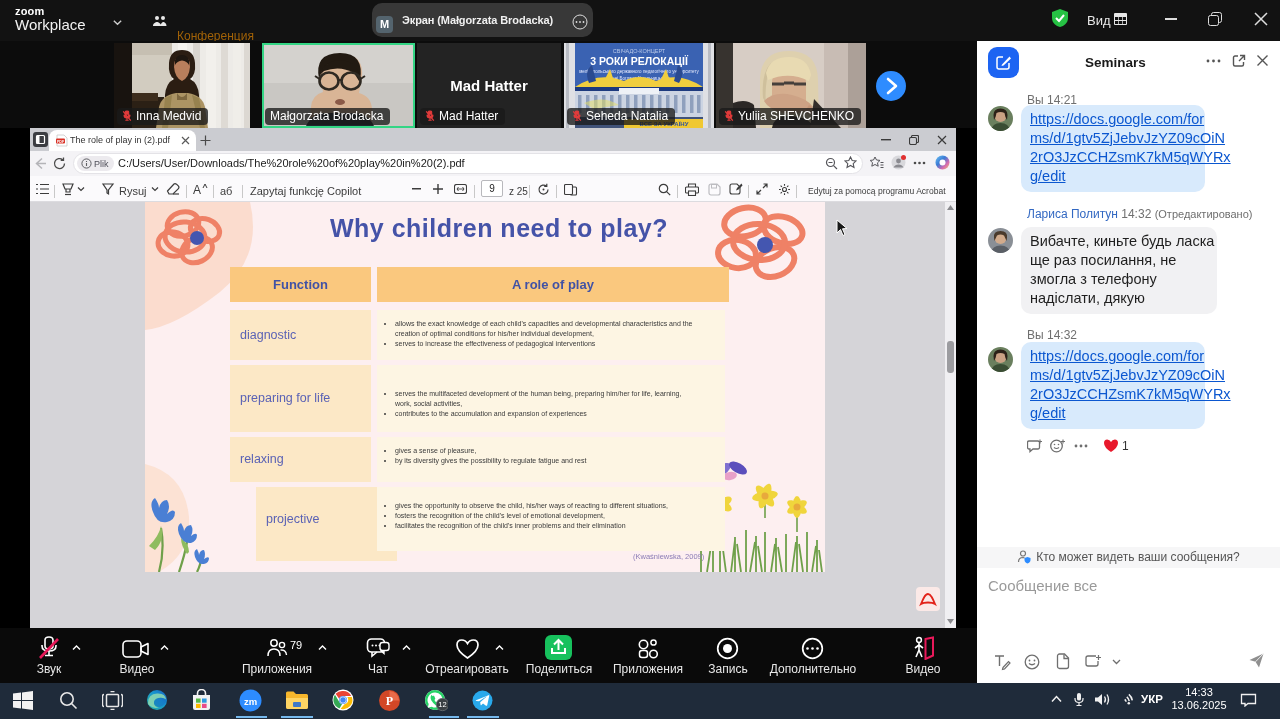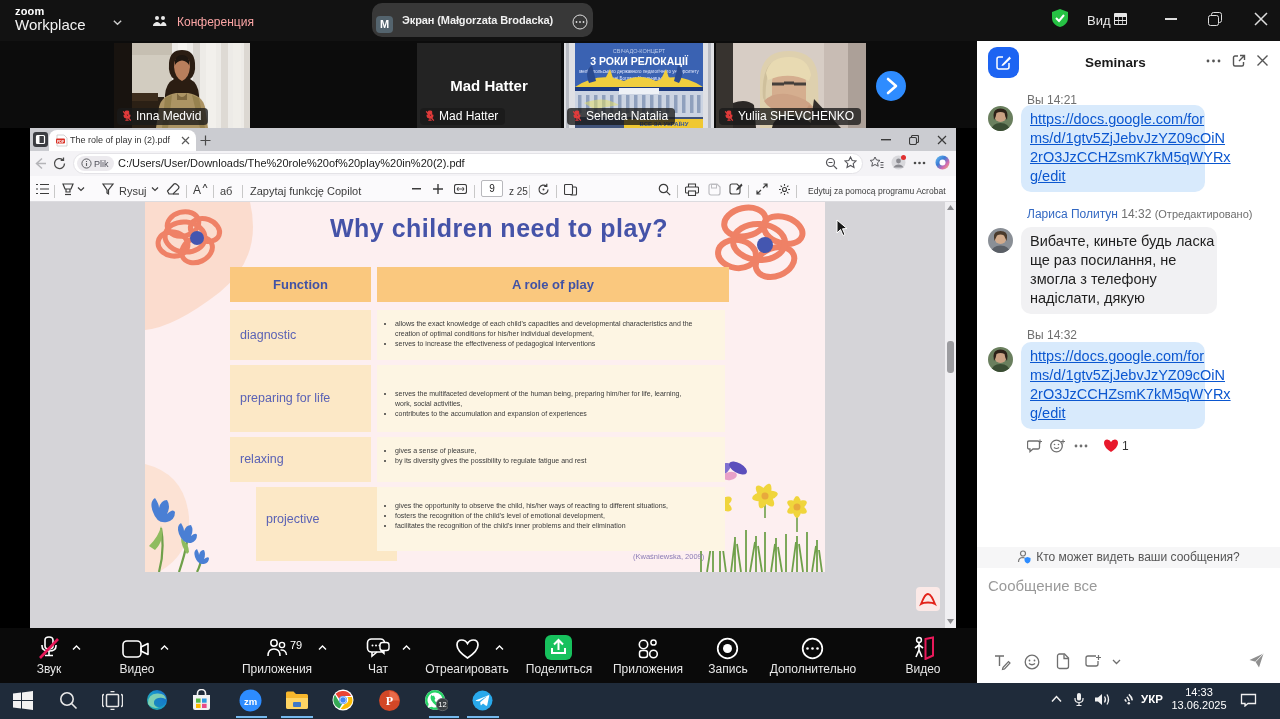--- a/index.html
+++ b/index.html
@@ -5,21 +5,21 @@
 * { margin:0; padding:0; box-sizing:border-box; }
 html,body { width:1280px; height:719px; overflow:hidden; background:#000; font-family:"Liberation Sans", sans-serif; }
 #stage { position:absolute; left:0; top:0; width:1280px; height:719px; }
 .abs { position:absolute; }
 
 
 #titlebar { left:0; top:0; width:1280px; height:41px; background:#121212; }
 .zlogo { left:15px; top:5px; color:#fff; font-size:11px; font-weight:bold; letter-spacing:0.2px;}
 .zlogo2 { left:15px; top:16px; color:#f2f2f2; font-size:15px; }
 .chev { left:112px; top:17px; width:11px; height:11px; }
-.conf { left:177px; top:15px; color:#fca5a5; font-size:12px; }
+.conf { left:177px; top:29px; color:#a16207; font-size:12px; }
 #tabpill { left:372px; top:3px; width:221px; height:34px; background:#383838; border-radius:10px; }
 #mico { left:376px; top:16px; width:17px; height:17px; background:#54646e; border-radius:4px; color:#fff; font-size:11px; font-weight:bold; text-align:center; line-height:17px;}
 #tabtext { left:402px; top:14px; color:#f0f0f0; font-size:11px; font-weight:bold; letter-spacing:-0.1px;}
 #shield { left:1051px; top:9px; width:18px; height:18px;}
 .vid { left:1087px; top:13px; color:#e8e8e8; font-size:13px;}
 .gridico { left:1114px; top:13px; width:13px; height:12px;}
 
 
 #strip { left:0; top:41px; width:977px; height:87px; background:#0c0c0c; }
 .tile { position:absolute; top:2px; height:85px; overflow:hidden; background:#0369a1;}
@@ -153,20 +153,35 @@
         <path d="M63 50 Q68 58 73 50 L73 57 L63 57 Z" fill="#7e6840"></path>
         <path d="M58 52 L54 85 L48 85 L51 55 Z" fill="#97824f"></path>
         <path d="M78 52 L86 85 L91 85 L85 55 Z" fill="#97824f"></path>
       </svg>
       <div class="nlabel"><svg class="micico" viewBox="0 0 12 13">
             <path d="M4 1.5 Q4 0.5 6 0.5 Q8 0.5 8 1.5 L8 6 Q8 7.5 6 7.5 Q4 7.5 4 6 Z M2.5 5 L2.5 6 Q2.5 9 6 9 Q9.5 9 9.5 6 L9.5 5 M6 9 L6 11 M4 11.5 L8 11.5" stroke="#e23b3b" stroke-width="1.3" fill="#e23b3b"></path>
             <path d="M1.5 1 L10.5 12" stroke="#e23b3b" stroke-width="1.6"></path>
           </svg>Inna Medvid</div>
     </div>
 
+    <div class="tile" style="left:262px; width:153px; border:2px solid #33d584; background:#c9c7c4;">
+      <svg width="149" height="81" viewBox="0 0 149 81">
+        <rect width="149" height="81" fill="#c9c7c3"></rect>
+        <rect width="149" height="38" fill="#d4d2ce"></rect>
+        <path d="M46 81 L47 62 Q48 50 59 47 L57 36 Q52 12 76 10 Q100 8 98 32 L95 48 Q107 51 108 64 L108 81 Z" fill="#d9b596"></path>
+        <path d="M55 34 Q50 8 76 8 Q101 8 96 36 Q94 26 88 20 Q76 14 63 20 Q57 26 55 34 Z" fill="#221a12"></path>
+        <path d="M56 30 Q60 18 70 16 Q86 13 93 24 Q96 29 95 36 L90 28 Q76 20 60 26 Z" fill="#221a12"></path>
+        <ellipse cx="65" cy="36" rx="9.5" ry="8.5" fill="none" stroke="#2e2922" stroke-width="2.6"></ellipse>
+        <ellipse cx="87" cy="36" rx="9.5" ry="8.5" fill="none" stroke="#2e2922" stroke-width="2.6"></ellipse>
+        <path d="M74 35 L78.5 35 M55.5 34 L51 31 M96.5 34 L101 31" stroke="#2e2922" stroke-width="2"></path>
+        <ellipse cx="76" cy="57" rx="5" ry="3" fill="#8a5a48"></ellipse>
+        <path d="M42 81 Q48 68 62 68 L90 68 Q104 68 110 81 Z" fill="#23272f"></path>
+      </svg>
+      <div class="nlabel" style="left:1px; bottom:1px;">Małgorzata Brodacka</div>
+    </div>
 
     <div class="tile" style="left:417px; width:144px; background:#232323;">
       <div style="position:absolute; width:100%; top:34px; text-align:center; color:#fff; font-weight:bold; font-size:15px;">Mad Hatter</div>
       <div class="nlabel"><svg class="micico" viewBox="0 0 12 13">
             <path d="M4 1.5 Q4 0.5 6 0.5 Q8 0.5 8 1.5 L8 6 Q8 7.5 6 7.5 Q4 7.5 4 6 Z M2.5 5 L2.5 6 Q2.5 9 6 9 Q9.5 9 9.5 6 L9.5 5 M6 9 L6 11 M4 11.5 L8 11.5" stroke="#e23b3b" stroke-width="1.3" fill="#e23b3b"></path>
             <path d="M1.5 1 L10.5 12" stroke="#e23b3b" stroke-width="1.6"></path>
           </svg>Mad Hatter</div>
     </div>
 
     <div class="tile" style="left:564px; width:150px;">

